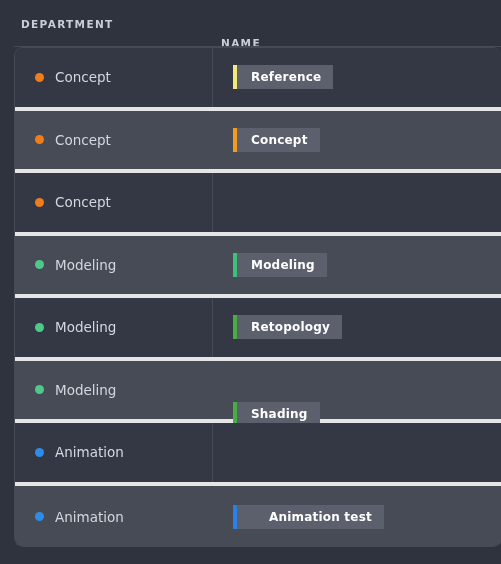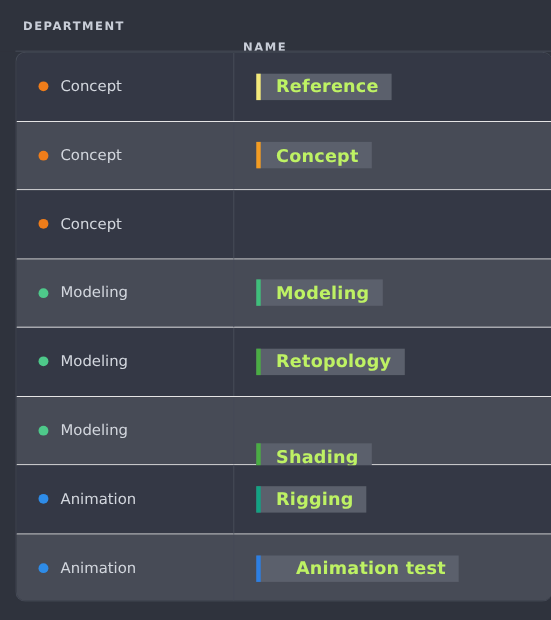--- a/index.html
+++ b/index.html
@@ -60,21 +60,21 @@
     border-radius: 9px;
     border-right: none;
     overflow: hidden;
   }
 
   .row {
     position: relative;
     height: 62.5px;
     display: flex;
     align-items: center;
-    border-bottom: 1px solid #e5e5e5;
+    border-bottom: 4px solid #e5e5e5;
   }
   .row:last-child { border-bottom: none; }
 
   .row.odd  { background: #343845; }
   .row.even { background: #474b56; }
 
   .cell-department {
     width: 198px;
     min-width: 198px;
     height: 100%;
@@ -111,23 +111,23 @@
     display: inline-flex;
     align-items: center;
     height: 24px;
     background: #5b606c;
     border-left: 4px solid #888;
     padding: 0 12px 0 14px;
     white-space: nowrap;
   }
 
   .tag-label {
-    font-size: 16px;
+    font-size: 12px;
     font-weight: bold;
-    color: #bef264;
+    color: #ffffff;
     letter-spacing: .2px;
   }
 </style>
 </head>
 <body>
 
 <div class="table-wrap">
 
   <div class="table-header">
     <div class="head-cell col-department">DEPARTMENT</div>
@@ -195,25 +195,20 @@
           <span class="tag" style="border-left-color: rgb(74, 173, 67); margin-top: 48px;">
             <span class="tag-label">Shading</span>
           </span>
         </div>
       </div>
       <div class="row odd">
         <div class="cell-department">
           <span class="dot" style="background: rgb(46, 140, 232);"></span>
           <span class="dept-label">Animation</span>
         </div>
-        <div class="cell-name">
-          <span class="tag" style="border-left-color: rgb(18, 163, 131);">
-            <span class="tag-label">Rigging</span>
-          </span>
-        </div>
       </div>
       <div class="row even">
         <div class="cell-department">
           <span class="dot" style="background: rgb(46, 140, 232);"></span>
           <span class="dept-label">Animation</span>
         </div>
         <div class="cell-name">
           <span class="tag" style="border-left-color: rgb(44, 127, 228); padding-left: 32px;">
             <span class="tag-label">Animation test</span>
           </span>

